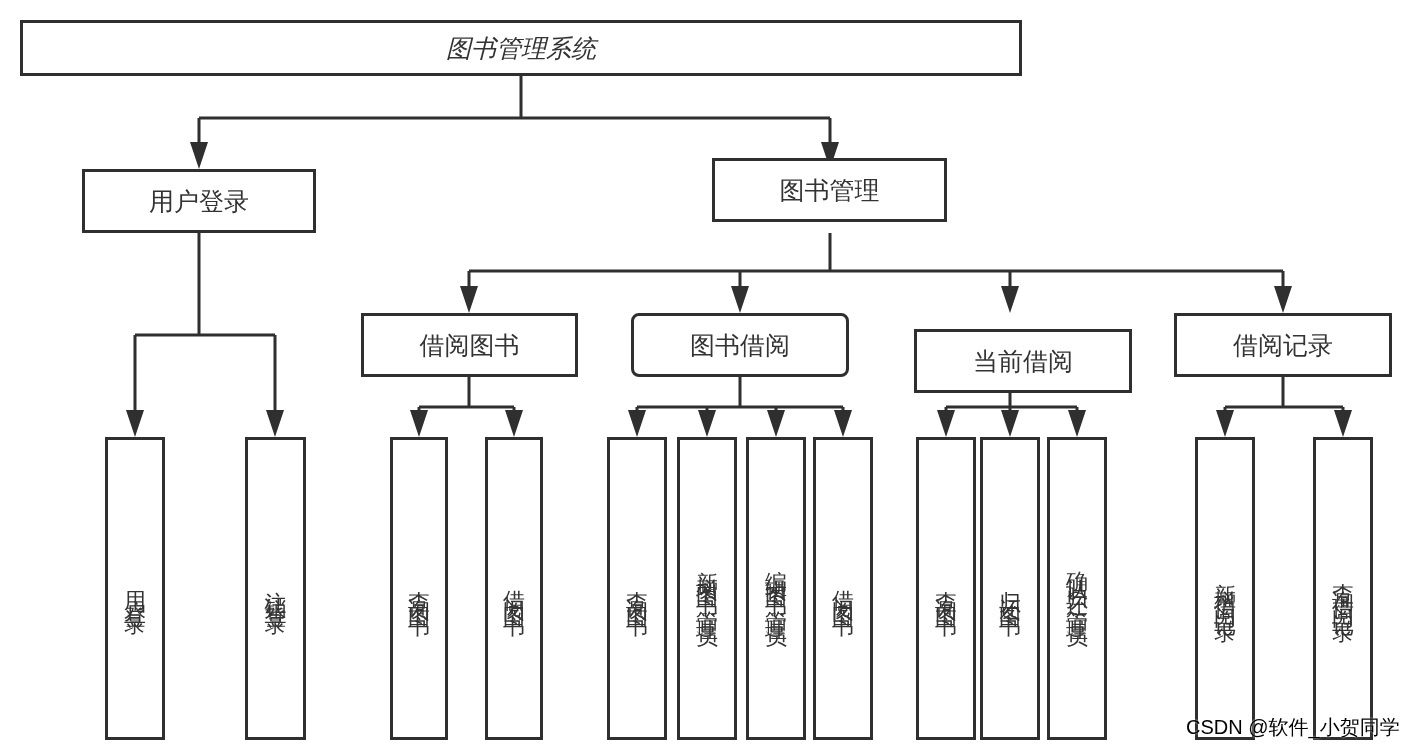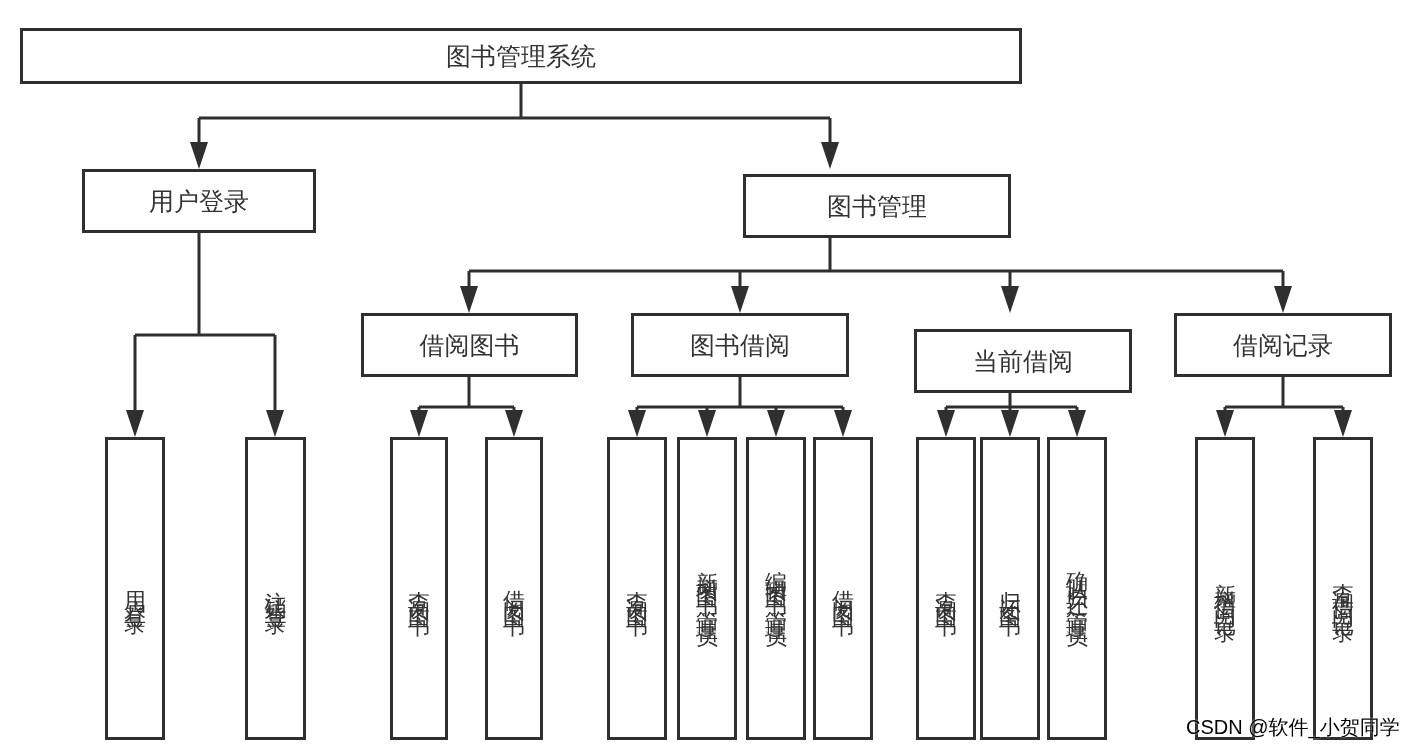--- a/index.html
+++ b/index.html
@@ -90,27 +90,27 @@
       <polygon points="767,410 785,410 776,437"></polygon>
       <polygon points="834,410 852,410 843,437"></polygon>
       <polygon points="937,410 955,410 946,437"></polygon>
       <polygon points="1001,410 1019,410 1010,437"></polygon>
       <polygon points="1068,410 1086,410 1077,437"></polygon>
       <polygon points="1216,410 1234,410 1225,437"></polygon>
       <polygon points="1334,410 1352,410 1343,437"></polygon>
     </g>
   </svg>
 
-  <div class="node" style="left:20px; top:28px; width:1002px; height:56px;">图书管理系统</div>
+  <div class="node" style="left:20px; top:20px; width:1002px; height:56px;font-style:italic;">图书管理系统</div>
 
   <div class="node" style="left:82px; top:169px; width:234px; height:64px;">用户登录</div>
-  <div class="node" style="left:712px; top:174px; width:268px; height:64px;margin-left:31px;">图书管理</div>
+  <div class="node" style="left:712px; top:158px; width:235px; height:64px;">图书管理</div>
 
   <div class="node" style="left:361px; top:313px; width:217px; height:64px;">借阅图书</div>
-  <div class="node" style="left:631px; top:313px; width:218px; height:64px;">图书借阅</div>
+  <div class="node" style="left:631px; top:313px; width:218px; height:64px;border-radius:8px;">图书借阅</div>
   <div class="node" style="left:901px; top:329px; width:218px; height:64px;margin-left:13px;">当前借阅</div>
   <div class="node" style="left:1174px; top:313px; width:218px; height:64px;">借阅记录</div>
 
   <div class="node leaf" style="left:105px; top:437px; width:60px; height:303px;">用户登录</div>
   <div class="node leaf" style="left:245px; top:437px; width:61px; height:303px;">注销登录</div>
 
   <div class="node leaf" style="left:390px; top:437px; width:58px; height:303px;">查询图书</div>
   <div class="node leaf" style="left:485px; top:437px; width:58px; height:303px;">借阅图书</div>
 
   <div class="node leaf" style="left:607px; top:437px; width:60px; height:303px;">查询图书</div>

